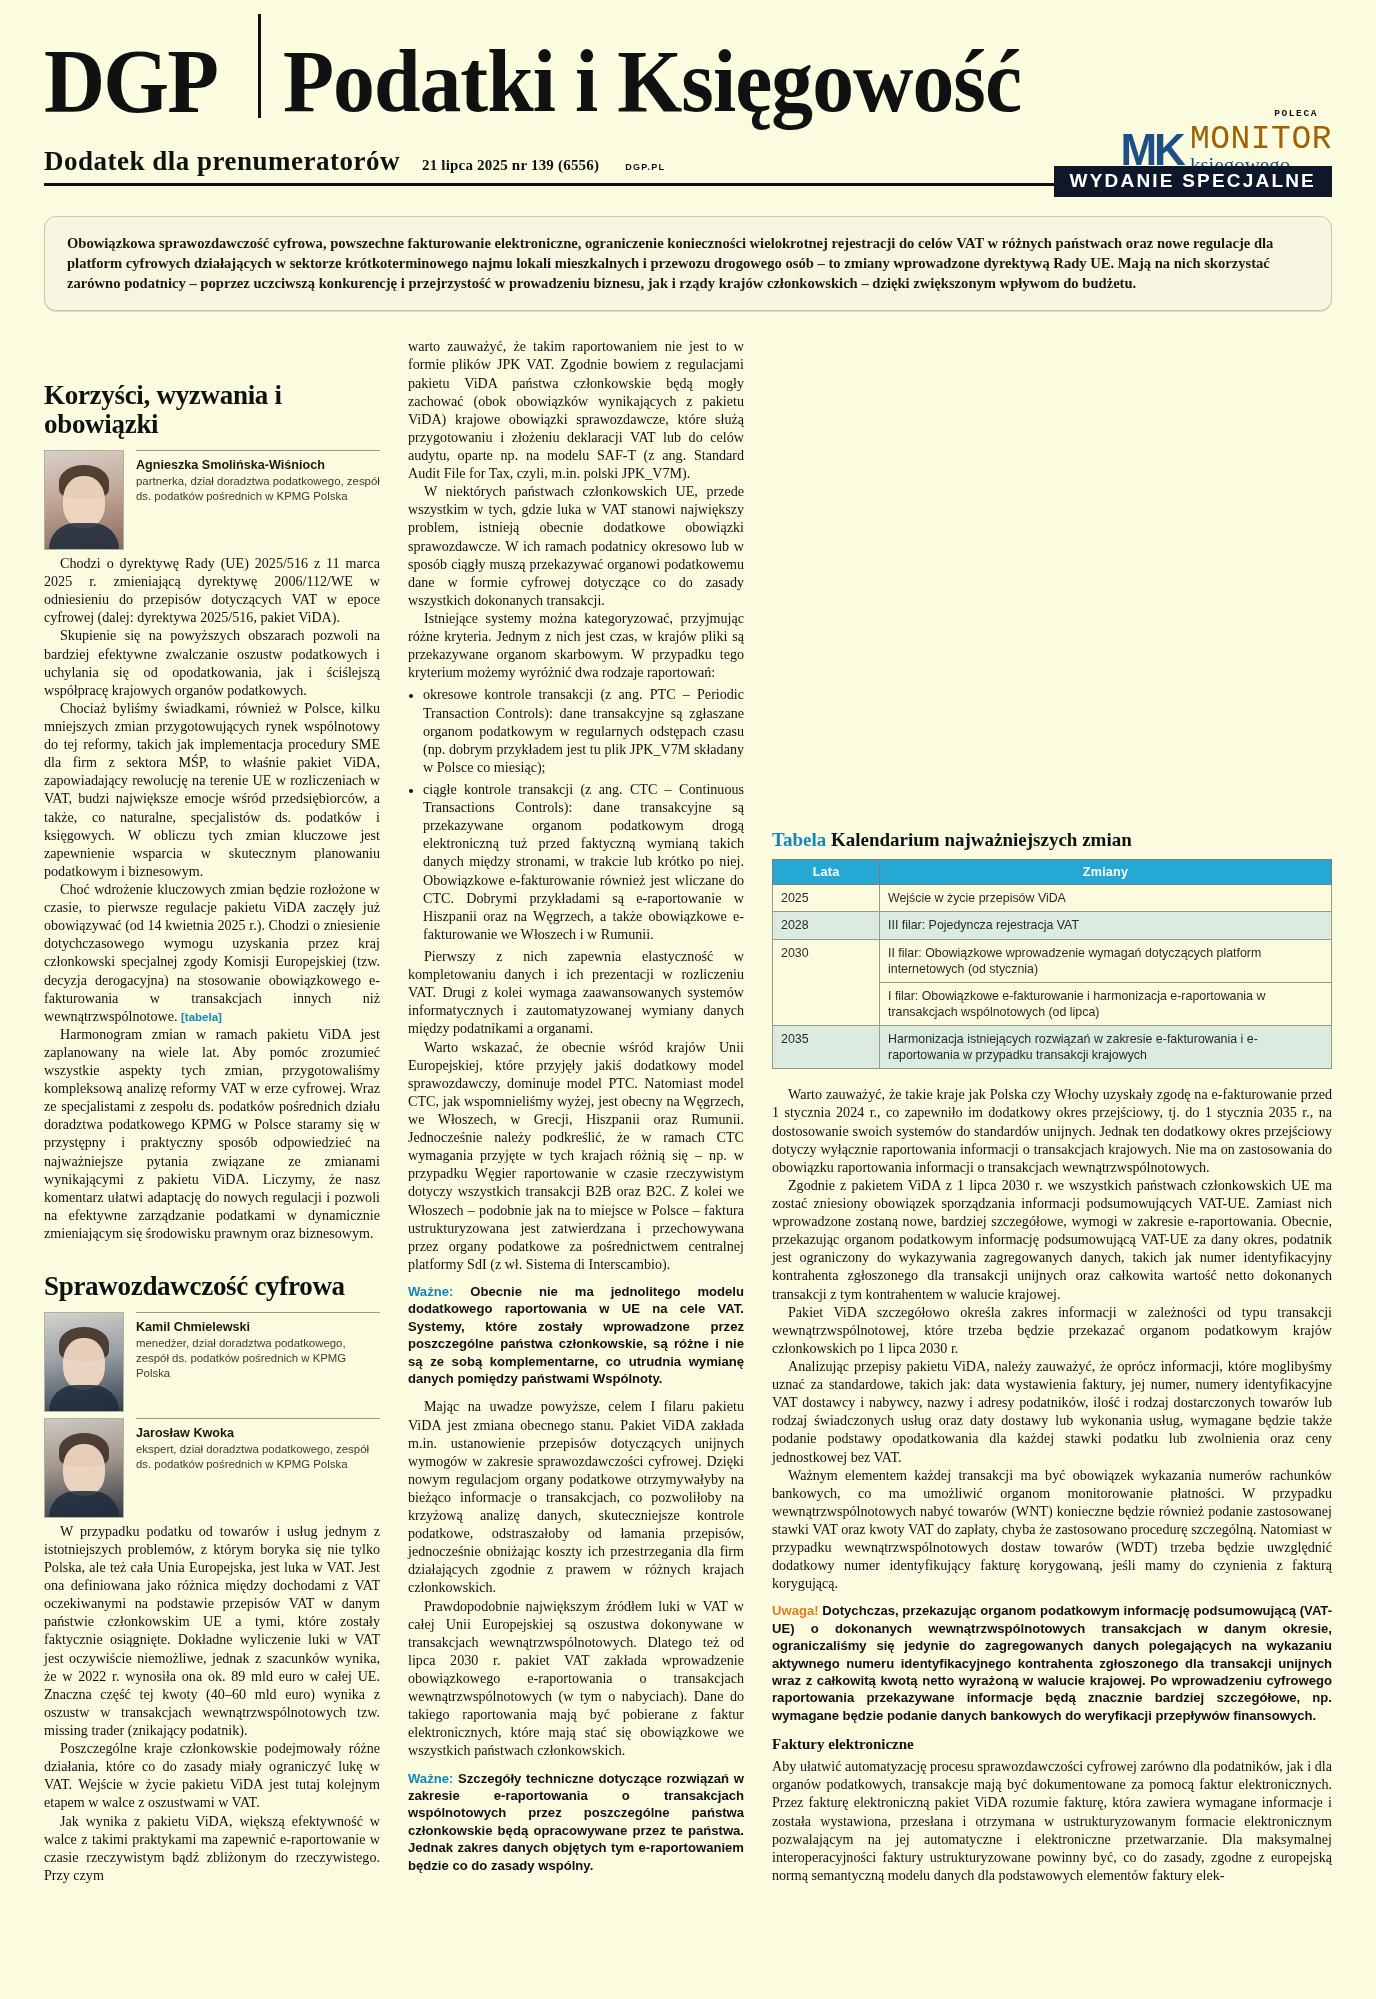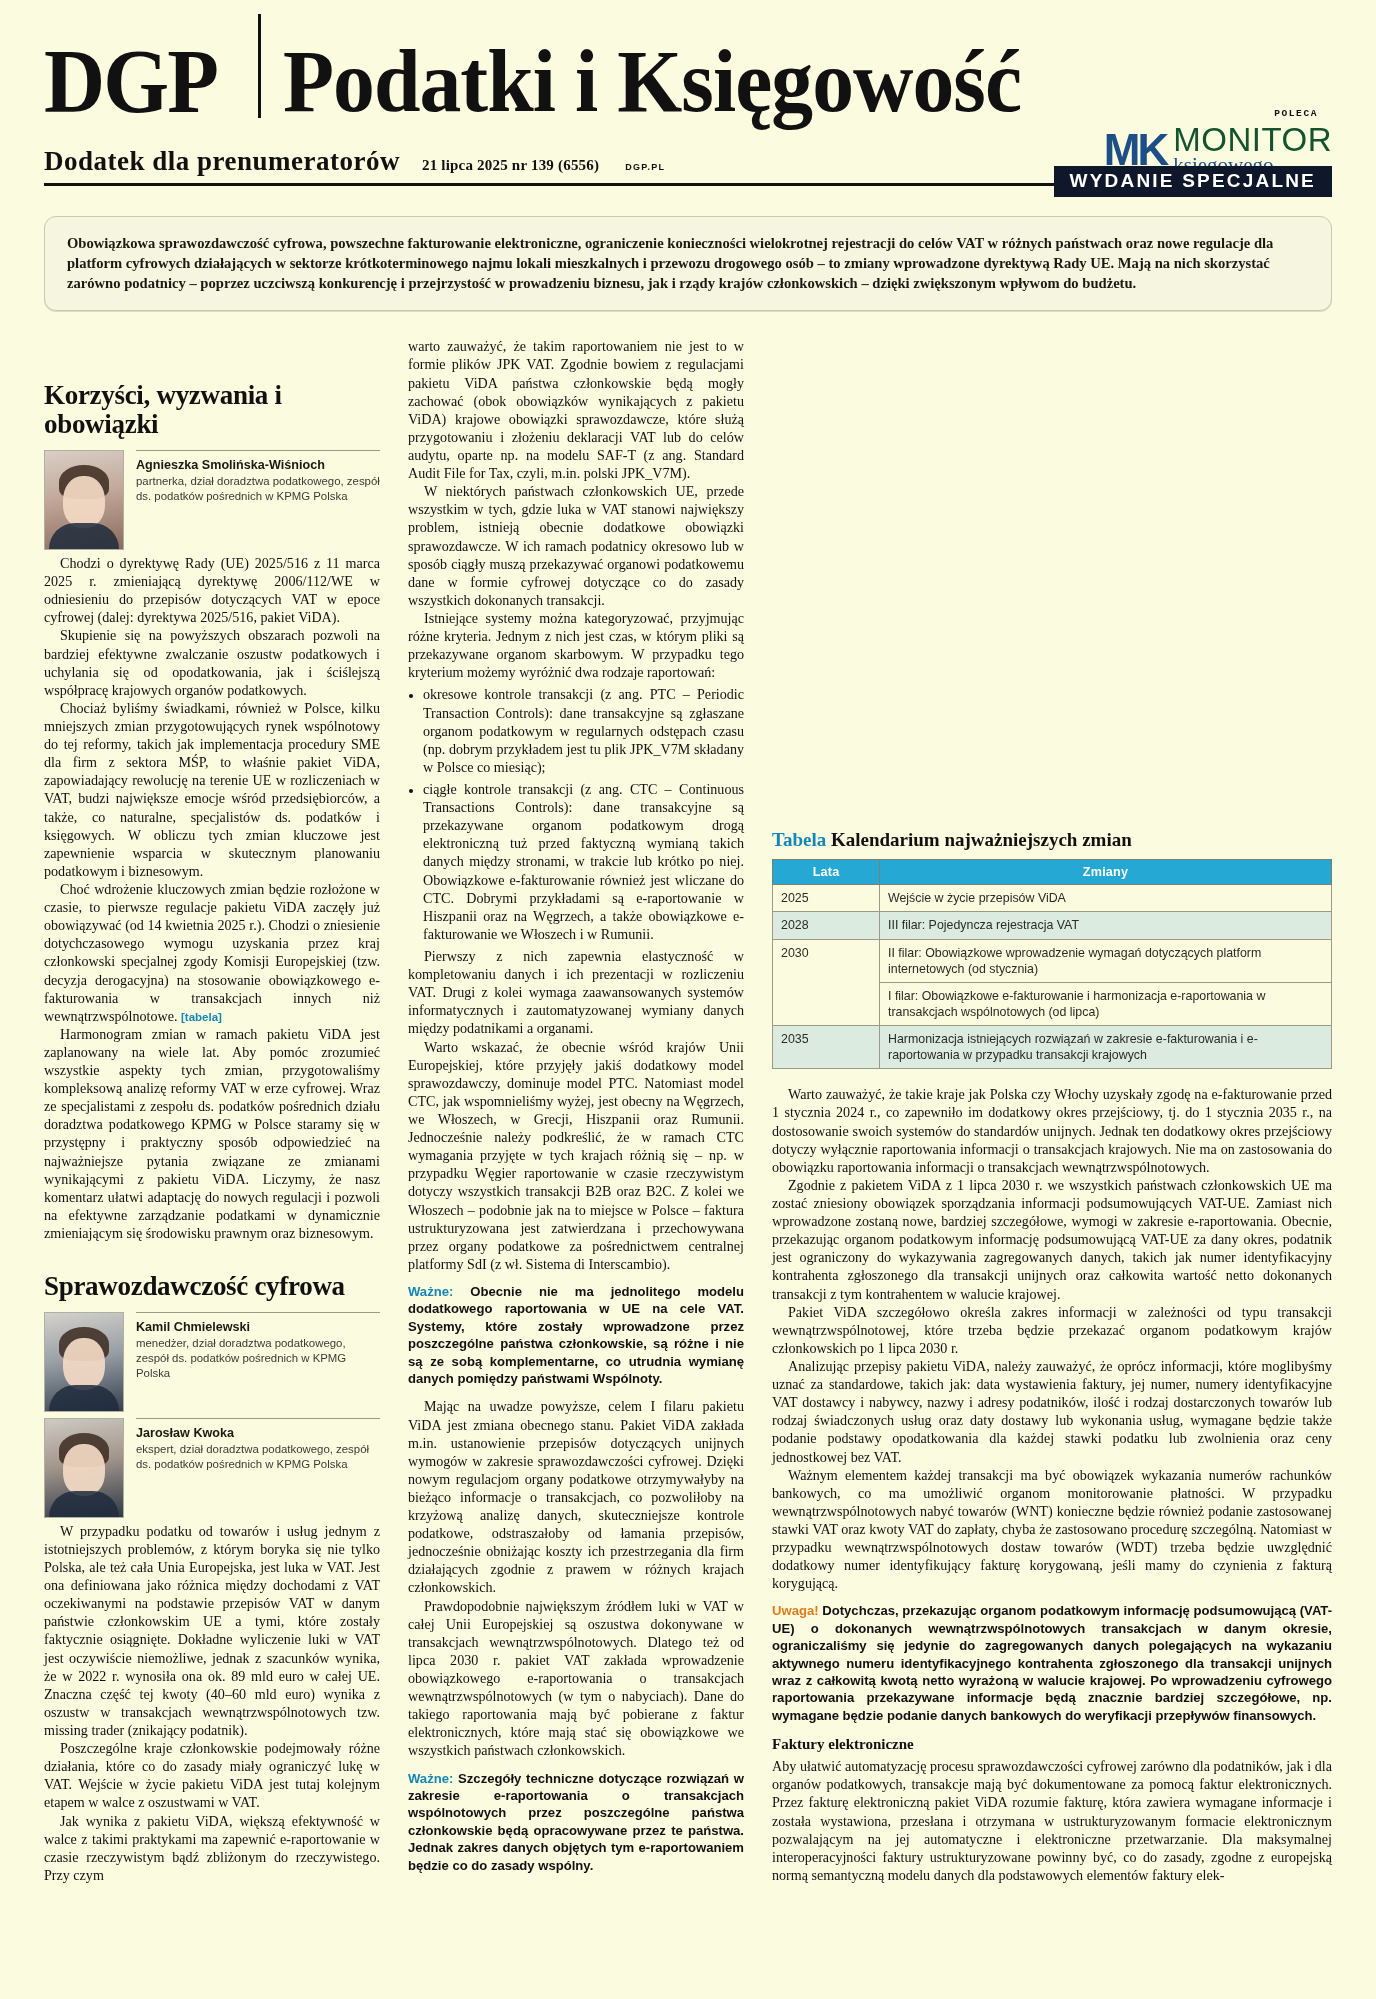--- a/index.html
+++ b/index.html
@@ -59,21 +59,21 @@
     margin-bottom:4px;margin-right:14px;
   }
   .mk-logo{display:flex;align-items:center;justify-content:flex-end;}
   .mk-mark{
     font-family:"Liberation Sans", sans-serif;
     font-weight:700;font-size:44px;line-height:.8;color:#1d4e86;
     letter-spacing:-3px;margin-right:7px;
   }
   .mk-words{text-align:left;line-height:1;}
   .mk-monitor{
-    font-family:Liberation Sans, sans-serif;font-size:33px;color:#14532d;
+    font-family:Liberation Mono, monospace;font-size:33px;color:#a16207;
     letter-spacing:.5px;display:block;
   }
   .mk-ksiegowego{
     font-family:"Liberation Serif", serif;font-size:21px;color:#1d4e86;
     display:block;margin-top:-1px;
   }
 
   
   .banner-wrap{position:relative;margin:6px 44px 0 44px;}
   .banner-rule{height:3px;background:#111;width:100%;}
@@ -305,21 +305,21 @@
       </div>
 
       <p class="body first">W przypadku podatku od towarów i usług jednym z istotniejszych problemów, z którym boryka się nie tylko Polska, ale też cała Unia Europejska, jest luka w VAT. Jest ona definiowana jako różnica między dochodami z VAT oczekiwanymi na podstawie przepisów VAT w danym państwie członkowskim UE a tymi, które zostały faktycznie osiągnięte. Dokładne wyliczenie luki w VAT jest oczywiście niemożliwe, jednak z szacunków wynika, że w 2022 r. wynosiła ona ok. 89 mld euro w całej UE. Znaczna część tej kwoty (40–60 mld euro) wynika z oszustw w transakcjach wewnątrzwspólnotowych tzw. missing trader (znikający podatnik).</p>
       <p class="body">Poszczególne kraje członkowskie podejmowały różne działania, które co do zasady miały ograniczyć lukę w VAT. Wejście w życie pakietu ViDA jest tutaj kolejnym etapem w walce z oszustwami w VAT.</p>
       <p class="body">Jak wynika z pakietu ViDA, większą efektywność w walce z takimi praktykami ma zapewnić e-raportowanie w czasie rzeczywistym bądź zbliżonym do rzeczywistego. Przy czym</p>
     </div>
 
     <div class="col">
       <p class="body" style="text-indent:0">warto zauważyć, że takim raportowaniem nie jest to w formie plików JPK VAT. Zgodnie bowiem z regulacjami pakietu ViDA państwa członkowskie będą mogły zachować (obok obowiązków wynikających z pakietu ViDA) krajowe obowiązki sprawozdawcze, które służą przygotowaniu i złożeniu deklaracji VAT lub do celów audytu, oparte np. na modelu SAF-T (z ang. Standard Audit File for Tax, czyli, m.in. polski JPK_V7M).</p>
       <p class="body">W niektórych państwach członkowskich UE, przede wszystkim w tych, gdzie luka w VAT stanowi największy problem, istnieją obecnie dodatkowe obowiązki sprawozdawcze. W ich ramach podatnicy okresowo lub w sposób ciągły muszą przekazywać organowi podatkowemu dane w formie cyfrowej dotyczące co do zasady wszystkich dokonanych transakcji.</p>
-      <p class="body">Istniejące systemy można kategoryzować, przyjmując różne kryteria. Jednym z nich jest czas, w którym pliki są przekazywane organom skarbowym. W przypadku tego kryterium możemy wyróżnić dwa rodzaje raportowań:</p>
+      <p class="body">Istniejące systemy można kategoryzować, przyjmując różne kryteria. Jednym z nich jest czas, w krajów pliki są przekazywane organom skarbowym. W przypadku tego kryterium możemy wyróżnić dwa rodzaje raportowań:</p>
 
       <ul class="bullets">
         <li>okresowe kontrole transakcji (z ang. PTC – Periodic Transaction Controls): dane transakcyjne są zgłaszane organom podatkowym w regularnych odstępach czasu (np. dobrym przykładem jest tu plik JPK_V7M składany w Polsce co miesiąc);</li>
         <li>ciągłe kontrole transakcji (z ang. CTC – Continuous Transactions Controls): dane transakcyjne są przekazywane organom podatkowym drogą elektroniczną tuż przed faktyczną wymianą takich danych między stronami, w trakcie lub krótko po niej. Obowiązkowe e-fakturowanie również jest wliczane do CTC. Dobrymi przykładami są e-raportowanie w Hiszpanii oraz na Węgrzech, a także obowiązkowe e-fakturowanie we Włoszech i w Rumunii.</li>
       </ul>
 
       <p class="body">Pierwszy z nich zapewnia elastyczność w kompletowaniu danych i ich prezentacji w rozliczeniu VAT. Drugi z kolei wymaga zaawansowanych systemów informatycznych i zautomatyzowanej wymiany danych między podatnikami a organami.</p>
       <p class="body">Warto wskazać, że obecnie wśród krajów Unii Europejskiej, które przyjęły jakiś dodatkowy model sprawozdawczy, dominuje model PTC. Natomiast model CTC, jak wspomnieliśmy wyżej, jest obecny na Węgrzech, we Włoszech, w Grecji, Hiszpanii oraz Rumunii. Jednocześnie należy podkreślić, że w ramach CTC wymagania przyjęte w tych krajach różnią się – np. w przypadku Węgier raportowanie w czasie rzeczywistym dotyczy wszystkich transakcji B2B oraz B2C. Z kolei we Włoszech – podobnie jak na to miejsce w Polsce – faktura ustrukturyzowana jest zatwierdzana i przechowywana przez organy podatkowe za pośrednictwem centralnej platformy SdI (z wł. Sistema di Interscambio).</p>
 
       <div class="callout">

